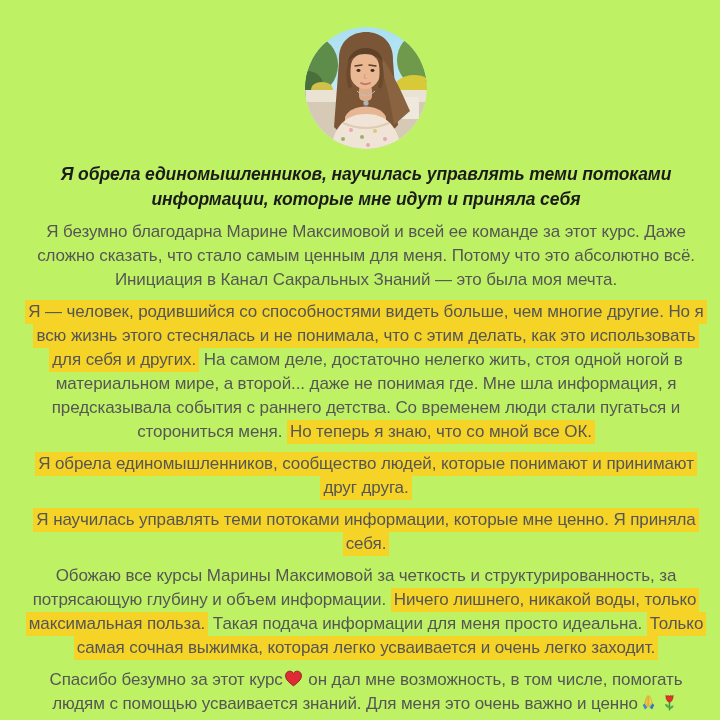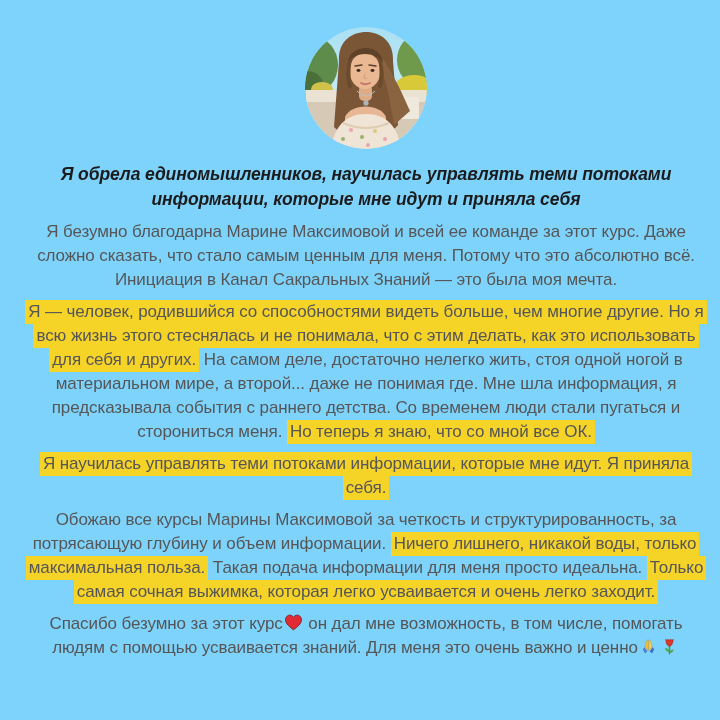--- a/index.html
+++ b/index.html
@@ -5,21 +5,21 @@
   html, body {
     margin: 0;
     padding: 0;
     background: #ffffff;
     font-family: "Liberation Sans", "DejaVu Sans", sans-serif;
   }
   .page {
     width: 720px;
     height: 720px;
     margin: 0 auto;
-    background: #7dd3fc;
+    background: #bef264;
     padding-top: 27px;
     box-sizing: border-box;
     overflow: hidden;
     padding-left: 12px;
   }
   .avatar {
     width: 122px;
     height: 122px;
     margin: 0 auto 13px auto;
     border-radius: 50%;
@@ -133,21 +133,22 @@
         <circle cx="61" cy="76" r="2.6" fill="#aeb6bd"></circle>
       </g>
     </svg>
   </div>
 
   <h2 class="heading">Я обрела единомышленников, научилась управлять теми потоками информации, которые мне идут и приняла себя</h2>
 
   <div class="content">
       <div class="para"><span>Я безумно благодарна Марине Максимовой и всей ее команде за этот курс. Даже сложно сказать, что стало самым ценным для меня. Потому что это абсолютно всё. Инициация в Канал Сакральных Знаний — это была моя мечта.</span></div>
       <div class="para"><mark class="hl">Я — человек, родившийся со способностями видеть больше, чем многие другие. Но я всю жизнь этого стеснялась и не понимала, что с этим делать, как это использовать для себя и других.</mark><span> На самом деле, достаточно нелегко жить, стоя одной ногой в материальном мире, а второй... даже не понимая где. Мне шла информация, я предсказывала события с раннего детства. Со временем люди стали пугаться и сторониться меня. </span><mark class="hl">Но теперь я знаю, что со мной все ОК.</mark></div>
-      <div class="para"><mark class="hl">Я научилась управлять теми потоками информации, которые мне идут. Я приняла себя.</mark></div>
+      <div class="para"><mark class="hl">Я обрела единомышленников, сообщество людей, которые понимают и принимают друг друга.</mark></div>
+      <div class="para"><mark class="hl">Я научилась управлять теми потоками информации, которые мне ценно. Я приняла себя.</mark></div>
       <div class="para"><span>Обожаю все курсы Марины Максимовой за четкость и структурированность, за потрясающую глубину и объем информации. </span><mark class="hl">Ничего лишнего, никакой воды, только максимальная польза.</mark><span> Такая подача информации для меня просто идеальна. </span><mark class="hl">Только самая сочная выжимка, которая легко усваивается и очень легко заходит.</mark></div>
       <div class="para"><span>Спасибо безумно за этот курс</span><span class="emoji" role="img" aria-label="❤️"><svg viewBox="0 0 16 16">
             <path d="M8 14.2 C4.8 11.6 1.3 9.2 1.3 5.6 C1.3 3.2 3.1 1.8 5 1.8 C6.3 1.8 7.4 2.6 8 3.7 C8.6 2.6 9.7 1.8 11 1.8 C12.9 1.8 14.7 3.2 14.7 5.6 C14.7 9.2 11.2 11.6 8 14.2 Z" fill="#e02b35" stroke="#7e141b" stroke-width="0.7"></path>
           </svg></span><span> он дал мне возможность, в том числе, помогать людям с помощью усваивается знаний. Для меня это очень важно и ценно</span><span class="emoji" role="img" aria-label="🙏"><svg viewBox="0 0 16 16">
             <path d="M7.4 2.2 C6.4 3.6 5.2 6 5 8.2 L7.4 11.6 L7.8 11 L7.8 3 Z" fill="#f3c13a" stroke="#c98f1e" stroke-width="0.4"></path>
             <path d="M8.6 2.2 C9.6 3.6 10.8 6 11 8.2 L8.6 11.6 L8.2 11 L8.2 3 Z" fill="#f6ce5a" stroke="#c98f1e" stroke-width="0.4"></path>
             <path d="M4.6 8.6 L7 12.2 L5 13.8 L3.2 10.4 Z" fill="#4d7fd6"></path>
             <path d="M11.4 8.6 L9 12.2 L11 13.8 L12.8 10.4 Z" fill="#3f6fc4"></path>
           </svg></span><span class="emoji" role="img" aria-label="🌷"><svg viewBox="0 0 16 16">
             <path d="M8 7.5 L8 14" stroke="#3f9b3f" stroke-width="1.3" stroke-linecap="round"></path>

